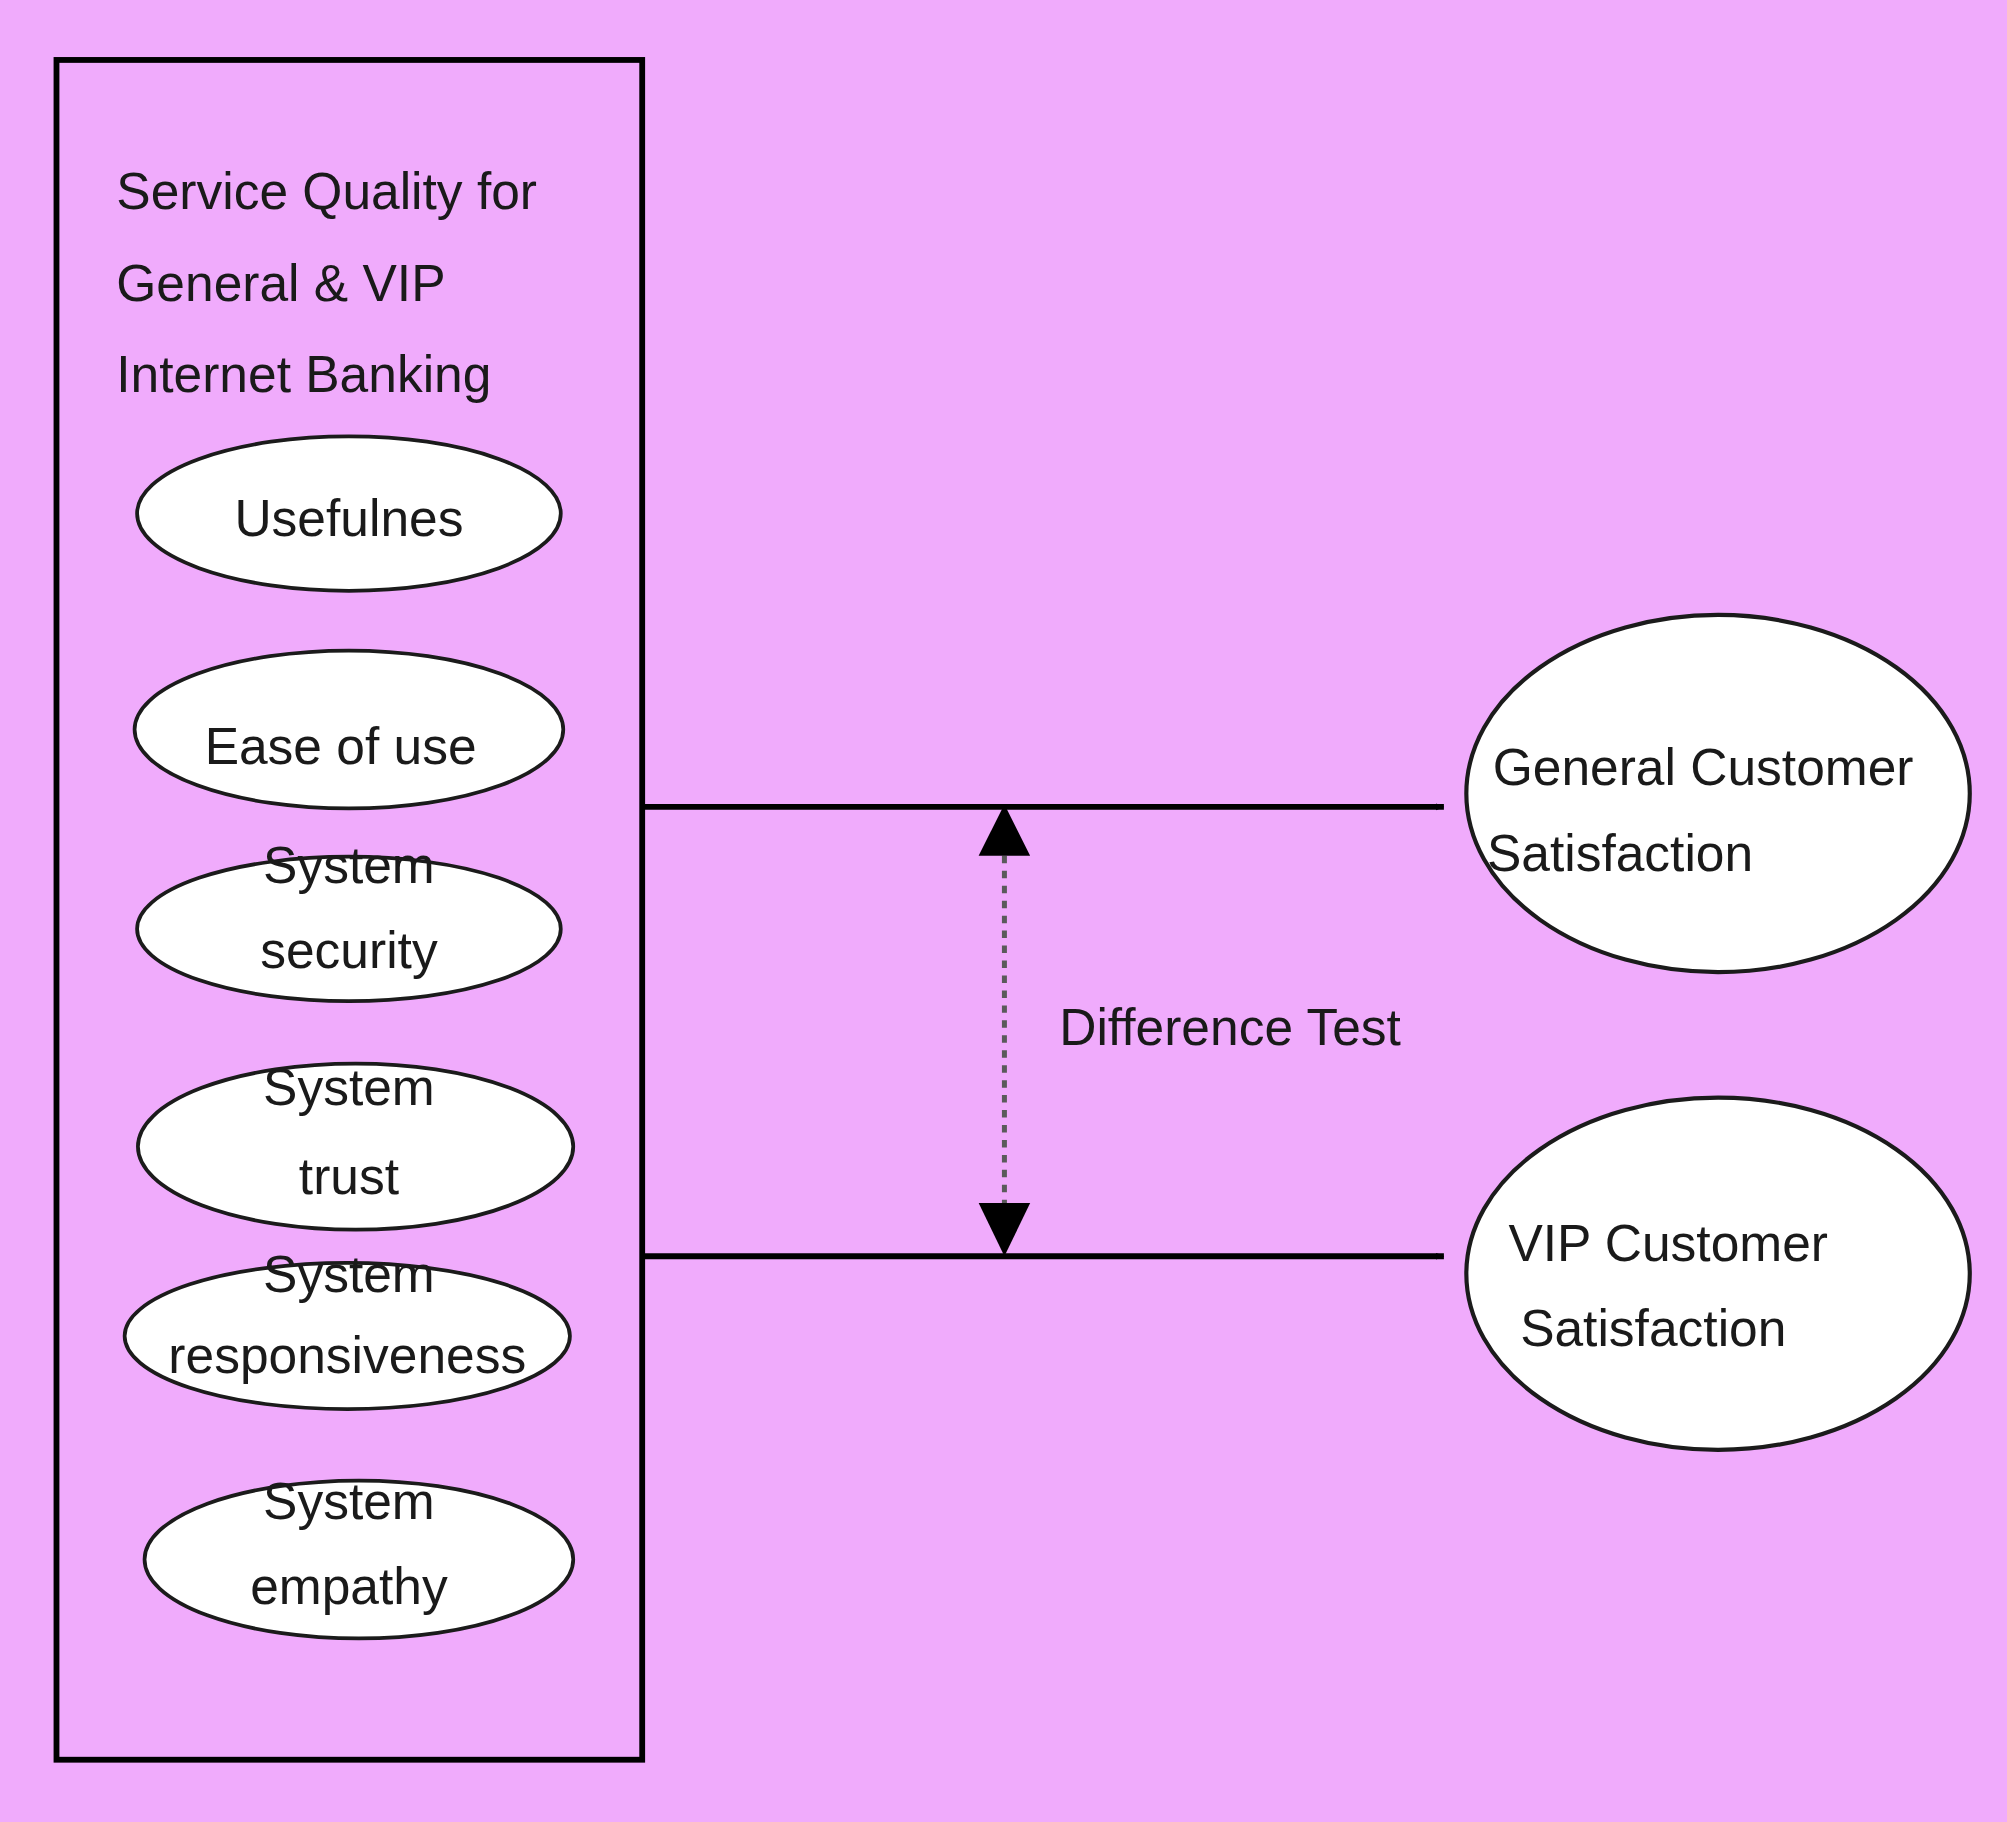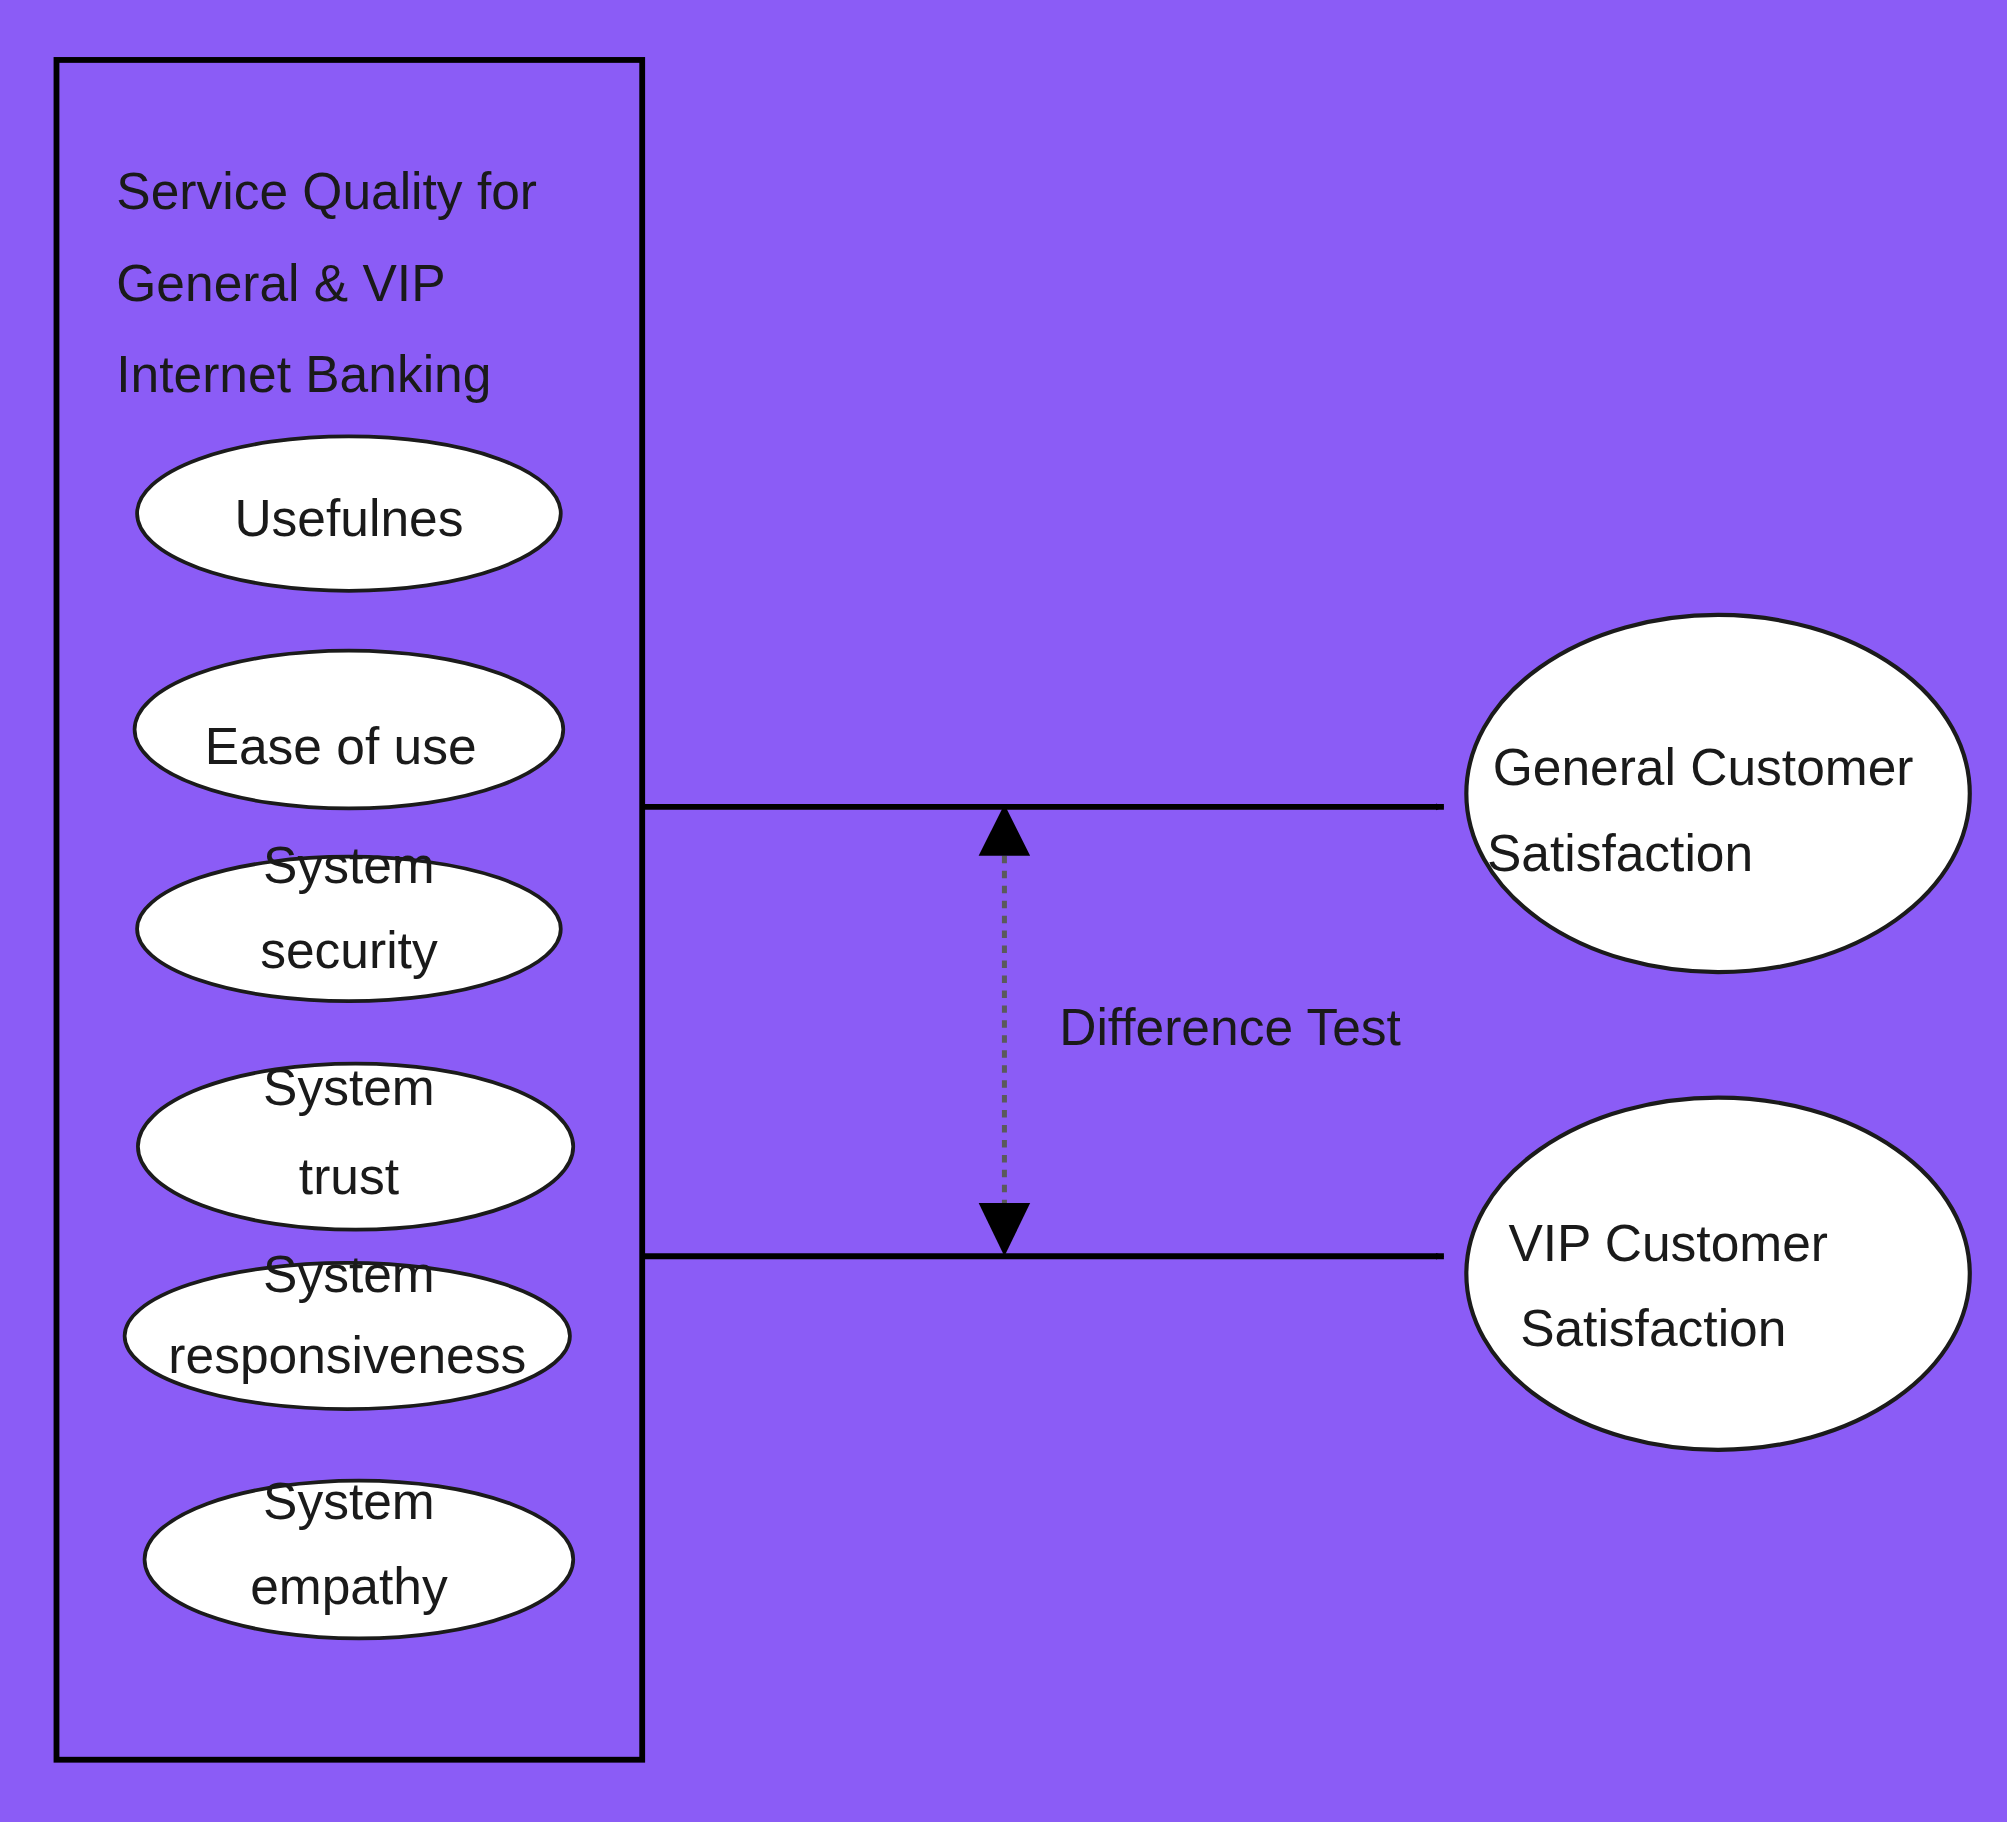--- a/index.html
+++ b/index.html
@@ -8,21 +8,21 @@
     background: #ffffff;
   }
   body {
     font-family: "Liberation Sans", sans-serif;
     color: #000000;
   }
   #stage {
     position: relative;
     width: 2008px;
     height: 1823px;
-    background: #8b5cf6;
+    background: #f0abfc;
     overflow: hidden;
   }
   #canvas {
     position: absolute;
     left: 0;
     top: 0;
     width: 2008px;
     height: 1823px;
   }
   .svg-text {

